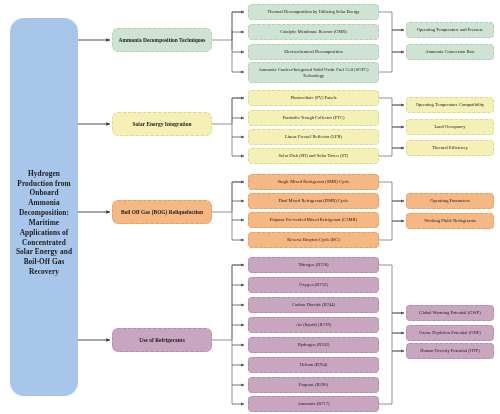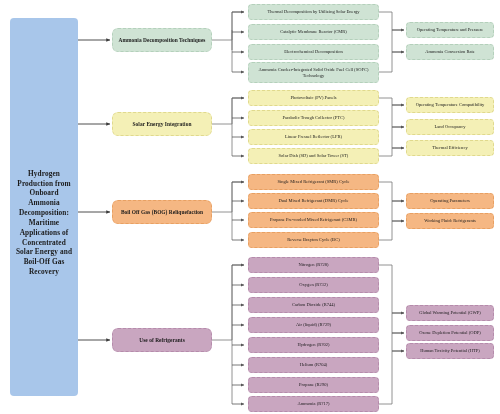--- a/index.html
+++ b/index.html
@@ -36,21 +36,21 @@
     font-weight: bold;
     color: #1a1a1a;
     line-height: 1.18;
     border-style: dashed;
     border-width: 1px;
     border-radius: 5px;
     padding: 1px 3px;
     overflow: hidden;
   }
   .node-root {
-    border-radius: 4px;
+    border-radius: 14px;
     font-size: 7.3px;
     line-height: 1.35;
     letter-spacing: 0.1px;
     align-items: flex-end;
     padding-bottom: 118px;
   }
   .node-cat {
     font-size: 5.4px;
     border-radius: 6px;
     letter-spacing: 0.05px;

